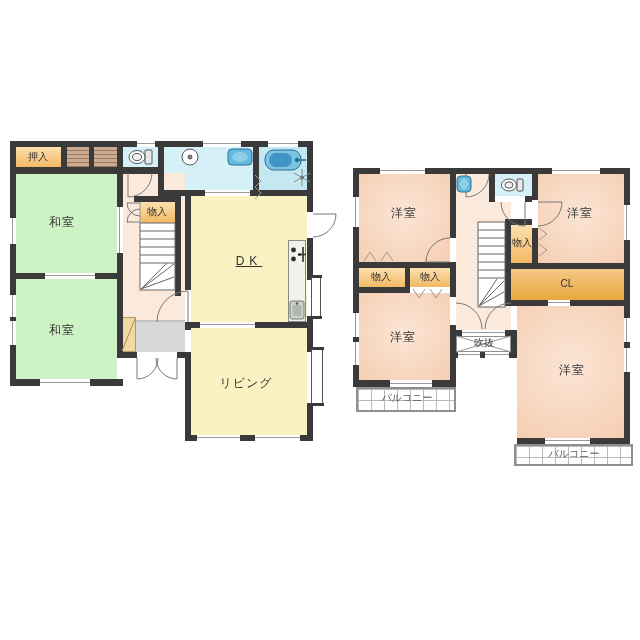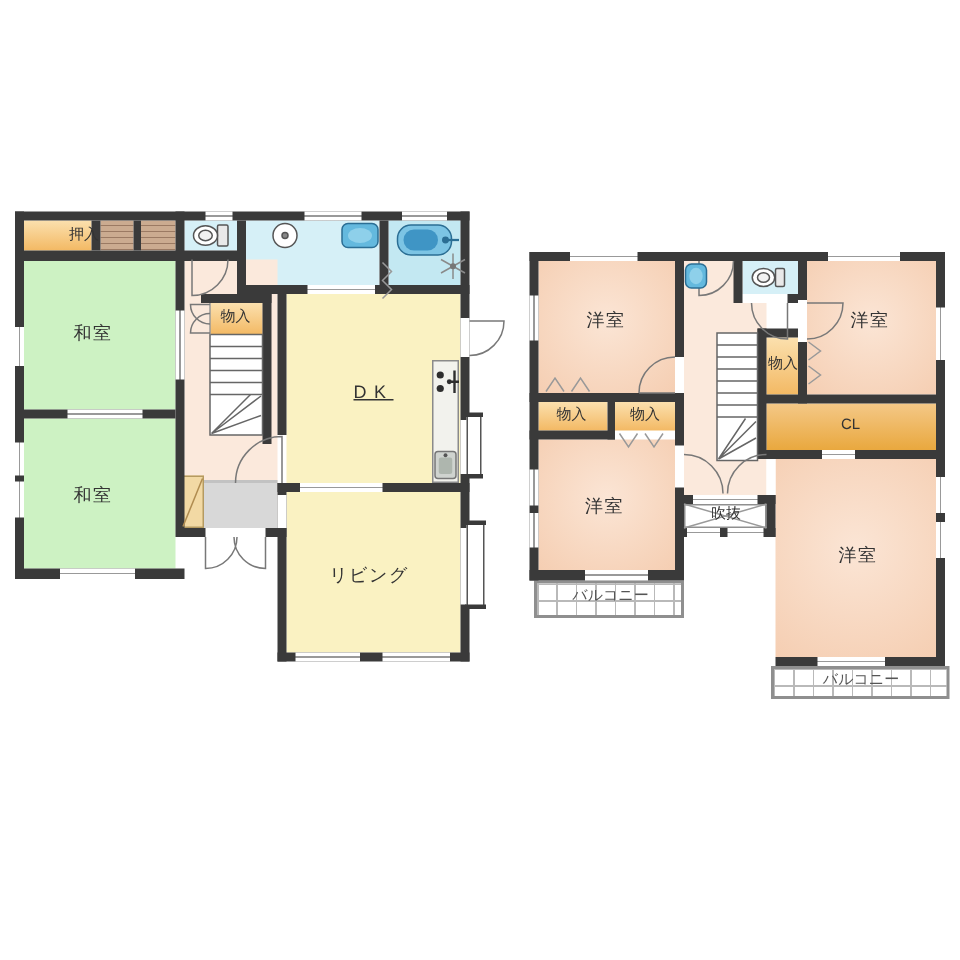--- a/index.html
+++ b/index.html
@@ -226,21 +226,21 @@
     <div class="open" style="left: 495px; top: 196px; width: 30px; height: 6px;"></div>
     <div class="open" style="left: 532px; top: 200px; width: 6px; height: 28px;"></div>
     <div class="open" style="left: 511px; top: 306px; width: 6px; height: 24px;"></div>
     <div class="feat baywin" style="left: 311px; top: 349px; width: 12px; height: 57px;"></div>
     <div class="feat cap" style="left: 310px; top: 347px; width: 14px; height: 3px;"></div>
     <div class="feat cap" style="left: 310px; top: 403px; width: 14px; height: 3px;"></div>
     <div class="feat baywin" style="left: 311px; top: 277px; width: 10px; height: 41px;"></div>
     <div class="feat cap" style="left: 310px; top: 275px; width: 12px; height: 3px;"></div>
     <div class="feat cap" style="left: 310px; top: 316px; width: 12px; height: 3px;"></div>
     <div class="feat step" style="left: 136px; top: 320px; width: 49px; height: 2px;"></div>
-    <div class="lbl s10" style="left: 56px; top: 157px;">押入</div>
+    <div class="lbl s10" style="left: 38px; top: 157px;">押入</div>
     <div class="lbl " style="left: 62px; top: 222px;">和室</div>
     <div class="lbl " style="left: 62px; top: 330px;">和室</div>
     <div class="lbl s10" style="left: 157px; top: 212px;">物入</div>
     <div class="lbl dk" style="left: 249px; top: 261px;">DK</div>
     <div class="lbl " style="left: 246px; top: 383px;">リビング</div>
     <div class="lbl " style="left: 404px; top: 213px;">洋室</div>
     <div class="lbl " style="left: 580px; top: 213px;">洋室</div>
     <div class="lbl s10" style="left: 381px; top: 277px;">物入</div>
     <div class="lbl s10" style="left: 430px; top: 277px;">物入</div>
     <div class="lbl " style="left: 403px; top: 337px;">洋室</div>

